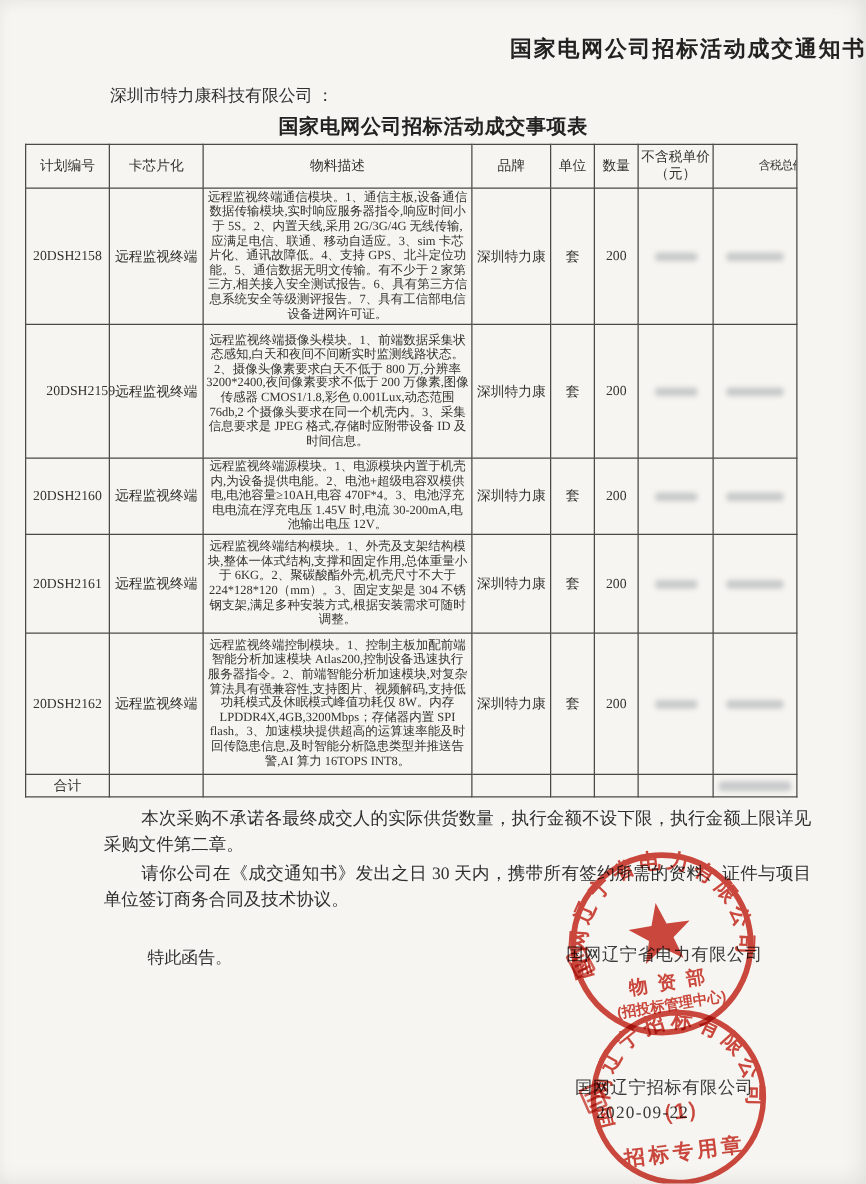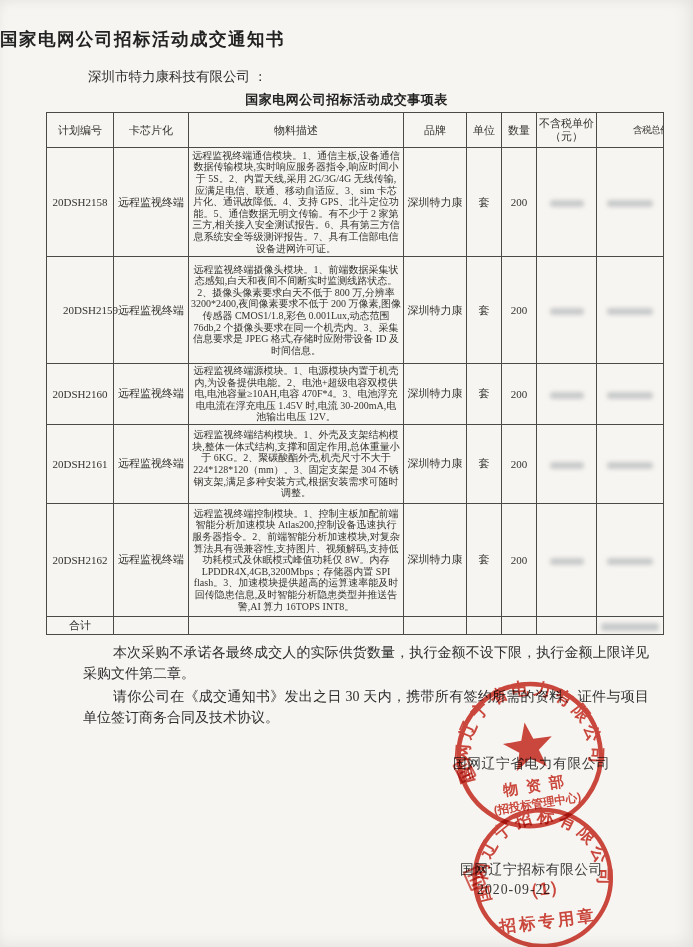--- a/index.html
+++ b/index.html
@@ -9,46 +9,46 @@
     width:693px;height:947px;
     margin:0 auto;
     background:#f7f5f1;
     box-shadow:inset -8px 0 16px rgba(0,0,0,.045), inset 0 -6px 14px rgba(0,0,0,.03), inset 0 4px 10px rgba(0,0,0,.02);
     overflow:hidden;
     font-family:"Liberation Serif", serif;
     color:#2f2f2f;
   }
   .doc-title{
     margin:0;padding-top:27px;
-    text-align:left;
+    text-align:right;
     font-family:"Liberation Sans", sans-serif;
     font-size:17.5px;font-weight:bold;letter-spacing:1.5px;
     color:#222;
   }
   .recipient{
     margin:17px 38px 0 88px;
     font-size:13.5px;
   }
   .intro{
     margin:3px 38px 0 40px;
     font-size:13.5px;line-height:18.6px;
     text-indent:62px;
     text-align:justify;
   }
   .table-title{
     margin:5px 0 3px 0;
     text-align:center;
     font-family:"Liberation Sans", sans-serif;
-    font-size:13px;font-weight:bold;letter-spacing:.5px;
+    font-size:16px;font-weight:bold;letter-spacing:.5px;
     color:#222;
   }
   table.award{
     border-collapse:collapse;
     table-layout:fixed;
-    margin-left:46px;
+    margin-left:20px;
     width:617px;
   }
   table.award th, table.award td{
     border:1px solid #4a4a46;
     padding:1px 2px;
     text-align:center;
     vertical-align:middle;
     font-weight:normal;
     color:#33332f;
   }
@@ -211,20 +211,21 @@
           <span class="smudge total"></span>
         </td>
       </tr>
     </tfoot>
   </table>
 
   <div class="closing-block">
     <p class="p1">本次采购不承诺各最终成交人的实际供货数量，执行金额不设下限，执行金额上限详见采购文件第二章。</p>
     <p class="p2">请你公司在《成交通知书》发出之日 30 天内，携带所有签约所需的资料、证件与项目单位签订商务合同及技术协议。</p>
   </div>
+  <p class="salute">特此函告。</p>
 
   <div class="overlay-text ot1">国网辽宁省电力有限公司</div>
   <div class="overlay-text ot2">国网辽宁招标有限公司</div>
   <div class="overlay-text ot3">2020-09-22</div>
 
   <div class="stamp stamp1">
     <svg width="158" height="158" viewBox="0 0 158 158">
       <circle cx="79" cy="79" r="71" fill="none" stroke="#cd3a2f" stroke-width="4.6"></circle>
       <path id="arc1" d="M 23.7,104.8 A 61,61 0 1 1 134.3,104.8" fill="none"></path>
       <text font-family="Liberation Sans, sans-serif" font-size="17" font-weight="bold" fill="#cd3a2f" letter-spacing="4">

